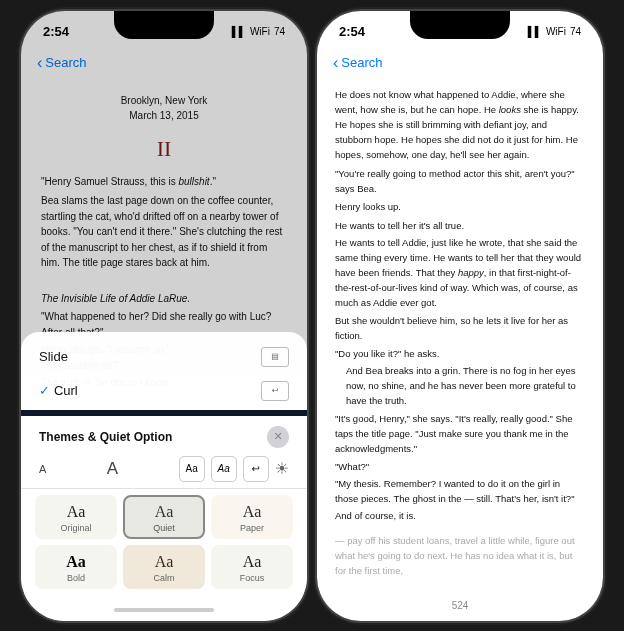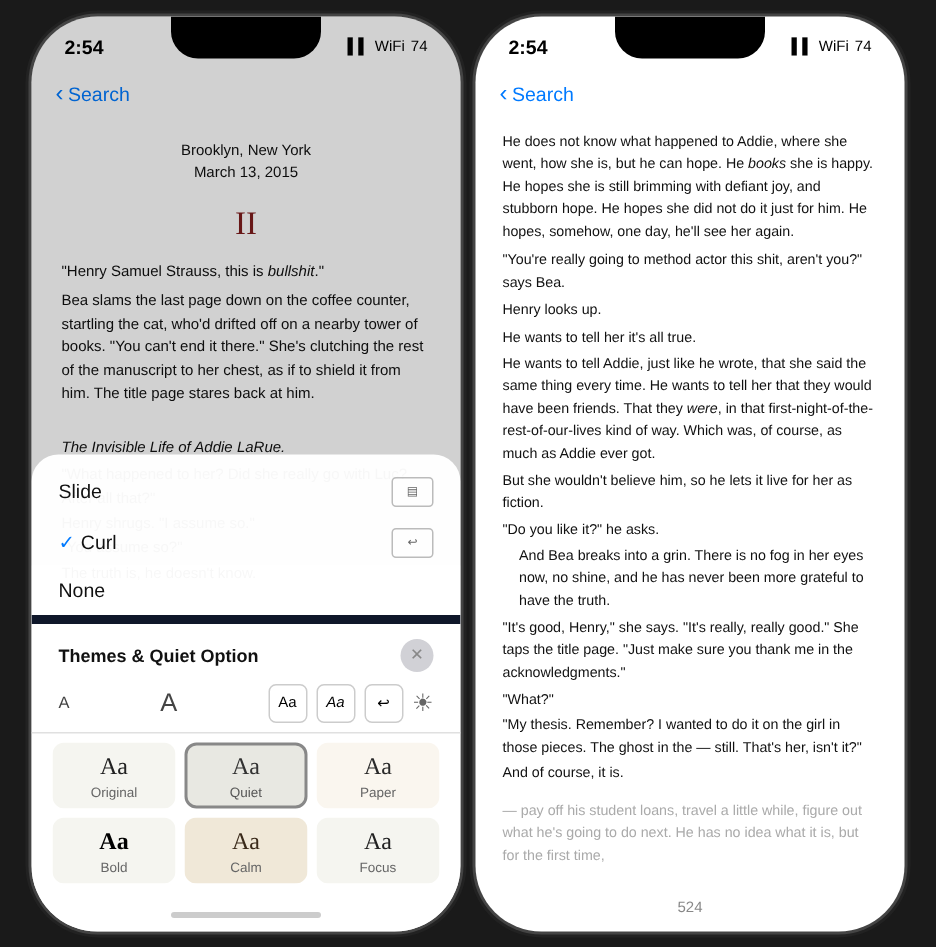--- a/index.html
+++ b/index.html
@@ -338,23 +338,20 @@
       <div class="transition-menu">
         <div class="transition-item">
           <span class="label">Slide</span>
           <div class="icon-right">▤</div>
         </div>
         <div class="transition-item">
           <span class="check">✓</span>
           <span class="label">Curl</span>
           <div class="icon-right">↩</div>
         </div>
-        <div class="transition-item">
-          <span class="label">None</span>
-        </div>
       </div>
 
       <div class="themes-section">
         <div class="themes-header">
           <span class="themes-label">Themes &amp; Quiet Option</span>
           <div class="close-btn">✕</div>
         </div>
 
         <div class="font-row">
           <span class="font-small">A</span>
@@ -424,25 +421,25 @@
       </div>
     </div>
     <div class="nav-bar">
       <div class="back">
         <span class="back-arrow">‹</span>
         <span>Search</span>
       </div>
     </div>
 
     <div class="right-phone book-content-right" style="padding: 4px 18px; font-size:9.5px; line-height:1.58; color:#111; overflow:hidden; height:calc(100% - 96px);">
-      <p>He does not know what happened to Addie, where she went, how she is, but he can hope. He <em>books</em> she is happy. He hopes she is still brimming with defiant joy, and stubborn hope. He hopes she did not do it just for him. He hopes, somehow, one day, he'll see her again.</p>
+      <p>He does not know what happened to Addie, where she went, how she is, but he can hope. He <em>looks</em> she is happy. He hopes she is still brimming with defiant joy, and stubborn hope. He hopes she did not do it just for him. He hopes, somehow, one day, he'll see her again.</p>
       <p style="margin-top:4px;">"You're really going to method actor this shit, aren't you?" says Bea.</p>
       <p style="margin-top:3px;">Henry looks up.</p>
       <p style="margin-top:4px;">He wants to tell her it's all true.</p>
-      <p style="margin-top:2px;">He wants to tell Addie, just like he wrote, that she said the same thing every time. He wants to tell her that they would have been friends. That they <em>were</em>, in that first-night-of-the-rest-of-our-lives kind of way. Which was, of course, as much as Addie ever got.</p>
+      <p style="margin-top:2px;">He wants to tell Addie, just like he wrote, that she said the same thing every time. He wants to tell her that they would have been friends. That they <em>happy</em>, in that first-night-of-the-rest-of-our-lives kind of way. Which was, of course, as much as Addie ever got.</p>
       <p style="margin-top:3px;">But she wouldn't believe him, so he lets it live for her as fiction.</p>
       <p style="margin-top:3px;">"Do you like it?" he asks.</p>
       <p style="margin-top:2px;margin-left:11px;">And Bea breaks into a grin. There is no fog in her eyes now, no shine, and he has never been more grateful to have the truth.</p>
       <p style="margin-top:3px;">"It's good, Henry," she says. "It's really, really good." She taps the title page. "Just make sure you thank me in the acknowledgments."</p>
       <p style="margin-top:3px;">"What?"</p>
       <p style="margin-top:2px;">"My thesis. Remember? I wanted to do it on the girl in those pieces. The ghost in the — still. That's her, isn't it?"</p>
       <p style="margin-top:2px;">And of course, it is.</p>
       <p style="margin-top:10px; color:#aaa;">— pay off his student loans, travel a little while, figure out what he's going to do next. He has no idea what it is, but for the first time,</p>
 
     </div>

